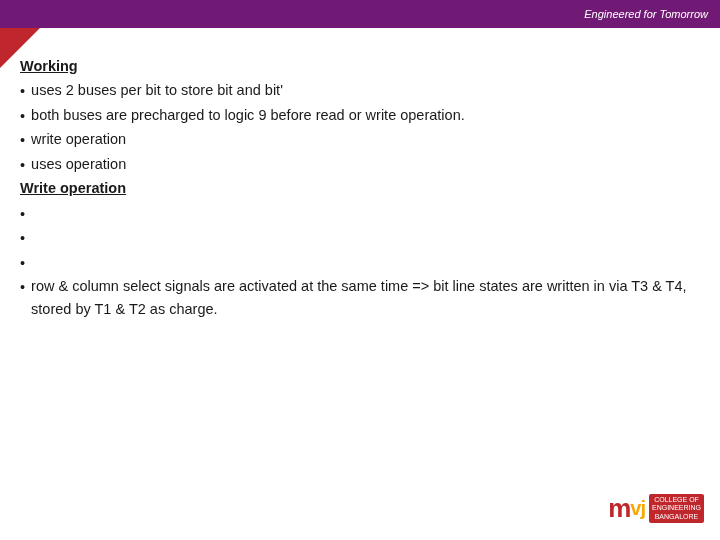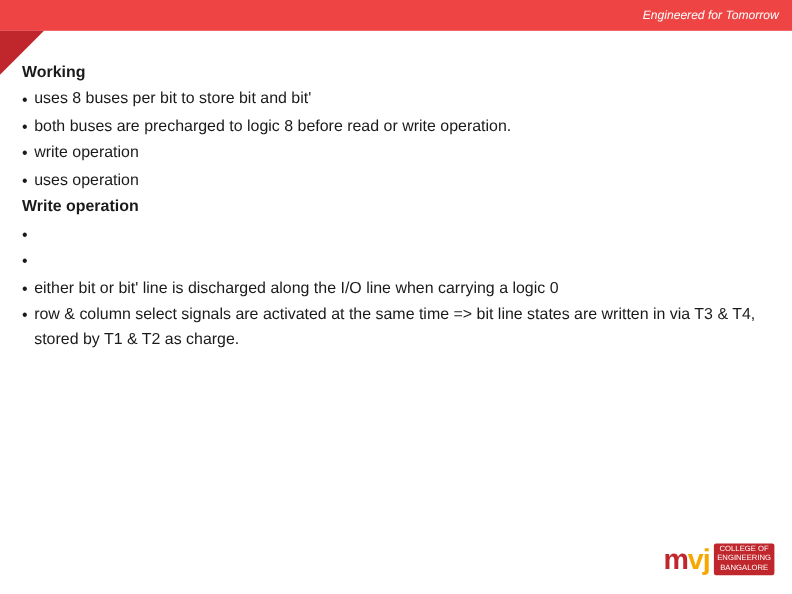--- a/index.html
+++ b/index.html
@@ -10,21 +10,21 @@
       font-family: Arial, sans-serif;
       background: #ffffff;
       position: relative;
       overflow: hidden;
     }
 
     
     .header-bar {
       width: 100%;
       height: 28px;
-      background: #ef4444;
+      background: #701a75;
       display: flex;
       align-items: center;
       justify-content: flex-end;
       padding-right: 12px;
     }
 
     .header-text {
       color: #ffffff;
       font-size: 11px;
       font-style: italic;
@@ -57,20 +57,21 @@
       left: 20px;
       right: 20px;
       bottom: 20px;
       font-size: 14.5px;
       line-height: 1.55;
       color: #1a1a1a;
     }
 
     .content p {
       margin-bottom: 2px;
+      text-decoration: underline;
     }
 
     .bold {
       font-weight: bold;
     }
 
     .bullet-item {
       display: flex;
       align-items: flex-start;
       margin-bottom: 1px;
@@ -98,21 +99,21 @@
 
     .logo-m {
       font-size: 26px;
       font-weight: 900;
       color: #c0272d;
       font-family: Arial Black, sans-serif;
       letter-spacing: -1px;
     }
 
     .logo-vj {
-      font-size: 26px;
+      font-size: 20px;
       font-weight: 900;
       color: #f7a800;
       font-family: Arial Black, sans-serif;
       letter-spacing: -1px;
     }
 
     .logo-badge {
       margin-left: 4px;
       background: #c0272d;
       color: white;
@@ -139,26 +140,26 @@
 <div class="notch-container">
   <div class="notch"></div>
 </div>
 
 <div class="content">
 
   <p><span class="bold">Working</span></p>
 
   <div class="bullet-item">
     <span class="bullet">•</span>
-    <span>uses 8 buses per bit to store bit and bit'</span>
-  </div>
-
-  <div class="bullet-item">
-    <span class="bullet">•</span>
-    <span>both buses are precharged to logic 8 before read or write operation.</span>
+    <span>uses 2 buses per bit to store bit and bit'</span>
+  </div>
+
+  <div class="bullet-item">
+    <span class="bullet">•</span>
+    <span>both buses are precharged to logic 9 before read or write operation.</span>
   </div>
 
   <div class="bullet-item">
     <span class="bullet">•</span>
     <span>write operation</span>
   </div>
 
   <div class="bullet-item">
     <span class="bullet">•</span>
     <span>uses operation</span>
@@ -169,21 +170,20 @@
   <div class="bullet-item">
     <span class="bullet">•</span>
   </div>
 
   <div class="bullet-item">
     <span class="bullet">•</span>
   </div>
 
   <div class="bullet-item">
     <span class="bullet">•</span>
-    <span>either bit or bit' line is discharged along the I/O line when carrying a  logic 0</span>
   </div>
 
   <div class="bullet-item">
     <span class="bullet">•</span>
     <span>row &amp; column select signals are activated  at the same time =&gt; bit line  states are written in via T3 &amp; T4, stored by T1 &amp; T2 as charge.</span>
   </div>
 
 </div>
 
 <div class="logo-area">

